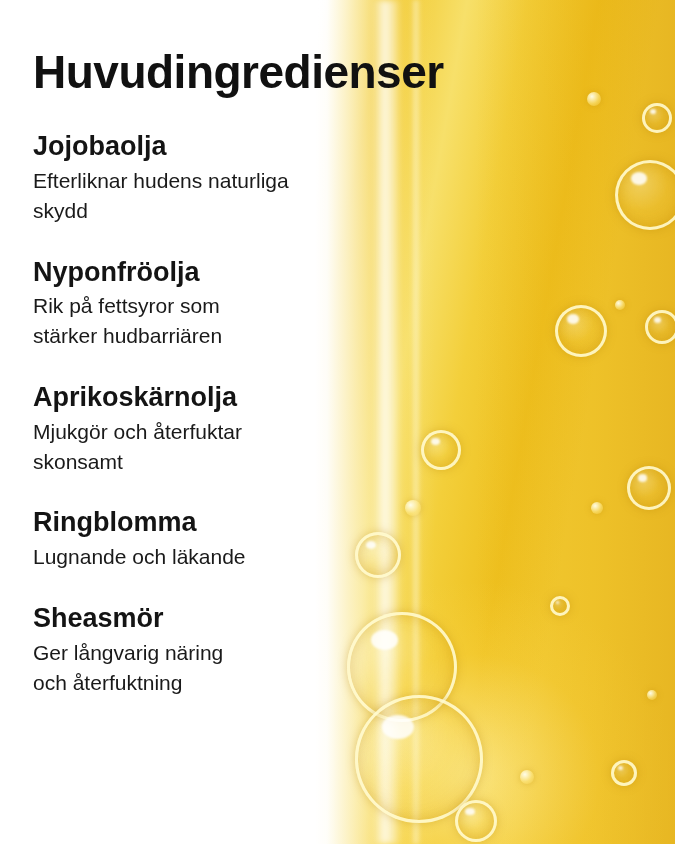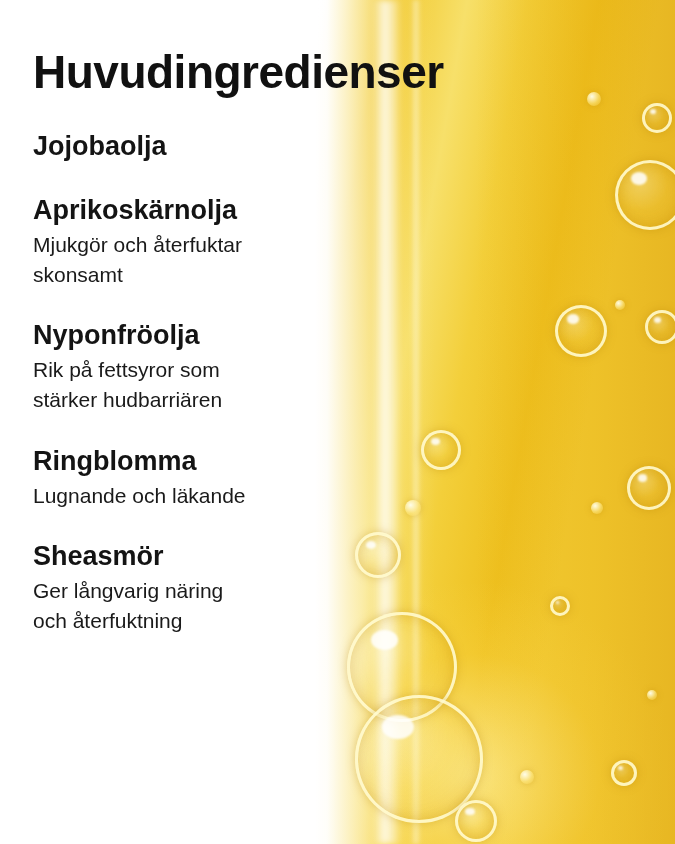--- a/index.html
+++ b/index.html
@@ -232,35 +232,37 @@
         <span class="spec"></span>
       </div>
     <div class="bubble dot" style="left:332px; top:690px; width:10px; height:10px;"></div>
   </div>
 
   <div class="content">
     <h1 class="title">Huvudingredienser</h1>
 
     <div class="item">
       <div class="item-name">Jojobaolja</div>
+      <div class="item-desc">Efterliknar hudens naturliga
+skydd</div>
+    </div>
+
+    <div class="item">
+      <div class="item-name">Nyponfröolja</div>
+      <div class="item-desc">Rik på fettsyror som
+stärker hudbarriären</div>
     </div>
 
     <div class="item">
       <div class="item-name">Aprikoskärnolja</div>
       <div class="item-desc">Mjukgör och återfuktar
 skonsamt</div>
     </div>
 
     <div class="item">
-      <div class="item-name">Nyponfröolja</div>
-      <div class="item-desc">Rik på fettsyror som
-stärker hudbarriären</div>
-    </div>
-
-    <div class="item">
       <div class="item-name">Ringblomma</div>
       <div class="item-desc">Lugnande och läkande</div>
     </div>
 
     <div class="item">
       <div class="item-name">Sheasmör</div>
       <div class="item-desc">Ger långvarig näring
  och återfuktning</div>
     </div>
   </div>

